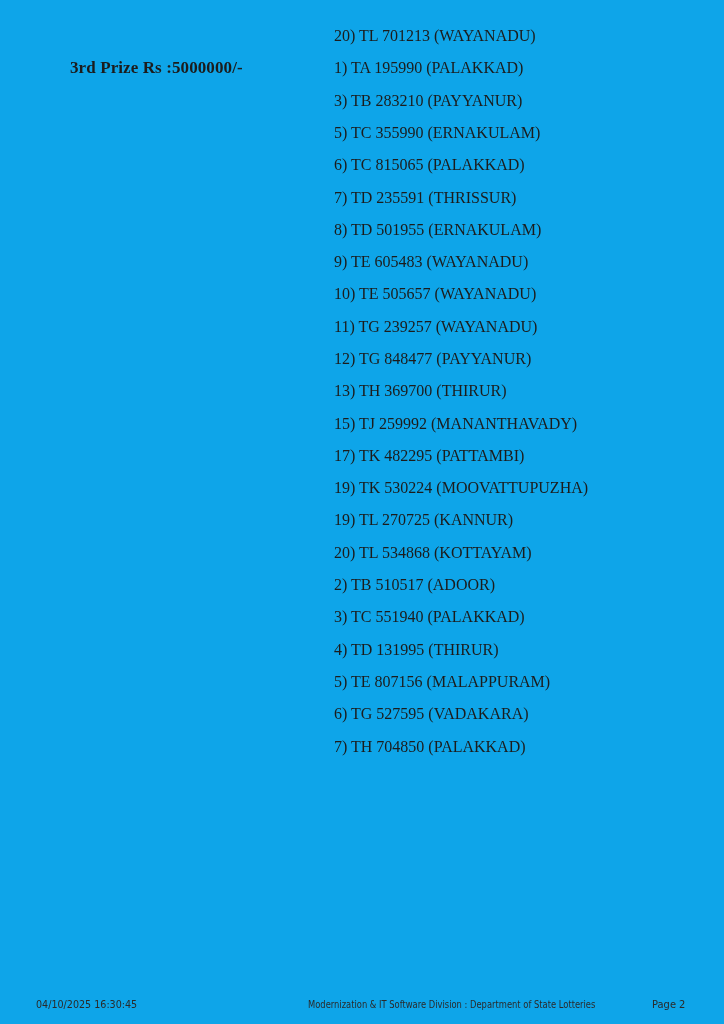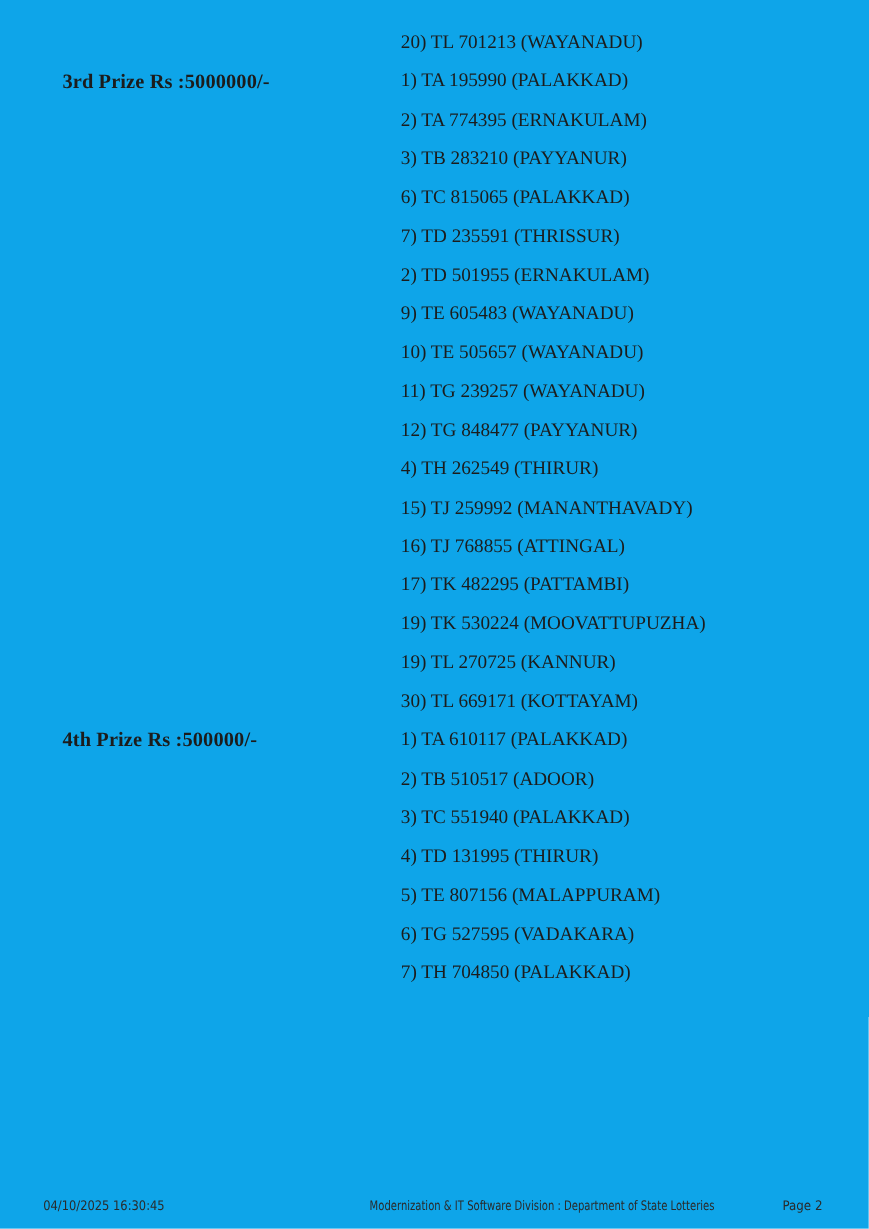--- a/index.html
+++ b/index.html
@@ -26,21 +26,21 @@
     left: 0;
     right: 0;
   }
   .row {
     display: flex;
     height: 32.3px;
     align-items: center;
   }
   .label-cell {
     width: 334px;
-    padding-left: 52px;
+    padding-left: 70px;
     box-sizing: border-box;
     font-weight: bold;
     font-size: 17px;
     letter-spacing: 0.1px;
     white-space: nowrap;
     flex-shrink: 0;
   }
   .entry-cell {
     font-size: 16px;
     white-space: nowrap;
@@ -75,87 +75,79 @@
       <div class="label-cell"></div>
       <div class="entry-cell">20) TL 701213 (WAYANADU)</div>
     </div>
 
     <div class="row">
       <div class="label-cell">3rd Prize Rs :5000000/-</div>
       <div class="entry-cell">1) TA 195990 (PALAKKAD)</div>
     </div>
     <div class="row">
       <div class="label-cell"></div>
-      <div class="entry-cell">2) TA 774395 (ERNAKULAM)</div>
+      <div class="entry-cell">3) TB 283210 (PAYYANUR)</div>
     </div>
     <div class="row">
       <div class="label-cell"></div>
-      <div class="entry-cell">3) TB 283210 (PAYYANUR)</div>
+      <div class="entry-cell">5) TC 355990 (ERNAKULAM)</div>
     </div>
     <div class="row">
       <div class="label-cell"></div>
       <div class="entry-cell">6) TC 815065 (PALAKKAD)</div>
     </div>
     <div class="row">
       <div class="label-cell"></div>
       <div class="entry-cell">7) TD 235591 (THRISSUR)</div>
     </div>
     <div class="row">
       <div class="label-cell"></div>
-      <div class="entry-cell">2) TD 501955 (ERNAKULAM)</div>
+      <div class="entry-cell">8) TD 501955 (ERNAKULAM)</div>
     </div>
     <div class="row">
       <div class="label-cell"></div>
       <div class="entry-cell">9) TE 605483 (WAYANADU)</div>
     </div>
     <div class="row">
       <div class="label-cell"></div>
       <div class="entry-cell">10) TE 505657 (WAYANADU)</div>
     </div>
     <div class="row">
       <div class="label-cell"></div>
       <div class="entry-cell">11) TG 239257 (WAYANADU)</div>
     </div>
     <div class="row">
       <div class="label-cell"></div>
       <div class="entry-cell">12) TG 848477 (PAYYANUR)</div>
     </div>
     <div class="row">
       <div class="label-cell"></div>
-      <div class="entry-cell">4) TH 262549 (THIRUR)</div>
+      <div class="entry-cell">13) TH 369700 (THIRUR)</div>
     </div>
     <div class="row">
       <div class="label-cell"></div>
       <div class="entry-cell">15) TJ 259992 (MANANTHAVADY)</div>
-    </div>
-    <div class="row">
-      <div class="label-cell"></div>
-      <div class="entry-cell">16) TJ 768855 (ATTINGAL)</div>
     </div>
     <div class="row">
       <div class="label-cell"></div>
       <div class="entry-cell">17) TK 482295 (PATTAMBI)</div>
     </div>
     <div class="row">
       <div class="label-cell"></div>
       <div class="entry-cell">19) TK 530224 (MOOVATTUPUZHA)</div>
     </div>
     <div class="row">
       <div class="label-cell"></div>
       <div class="entry-cell">19) TL 270725 (KANNUR)</div>
     </div>
     <div class="row">
       <div class="label-cell"></div>
-      <div class="entry-cell">30) TL 669171 (KOTTAYAM)</div>
+      <div class="entry-cell">20) TL 534868 (KOTTAYAM)</div>
     </div>
 
-    <div class="row">
-      <div class="label-cell">4th Prize Rs :500000/-</div>
-      <div class="entry-cell">1) TA 610117 (PALAKKAD)</div>
-    </div>
     <div class="row">
       <div class="label-cell"></div>
       <div class="entry-cell">2) TB 510517 (ADOOR)</div>
     </div>
     <div class="row">
       <div class="label-cell"></div>
       <div class="entry-cell">3) TC 551940 (PALAKKAD)</div>
     </div>
     <div class="row">
       <div class="label-cell"></div>

